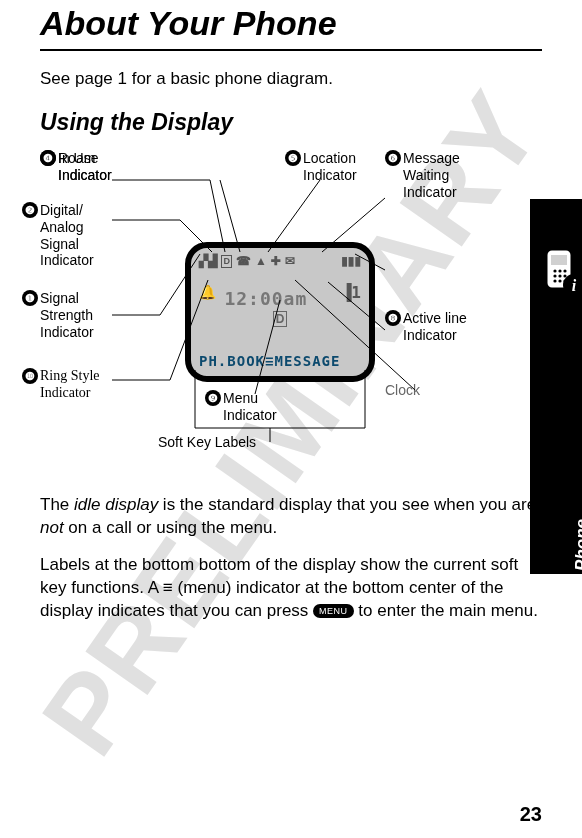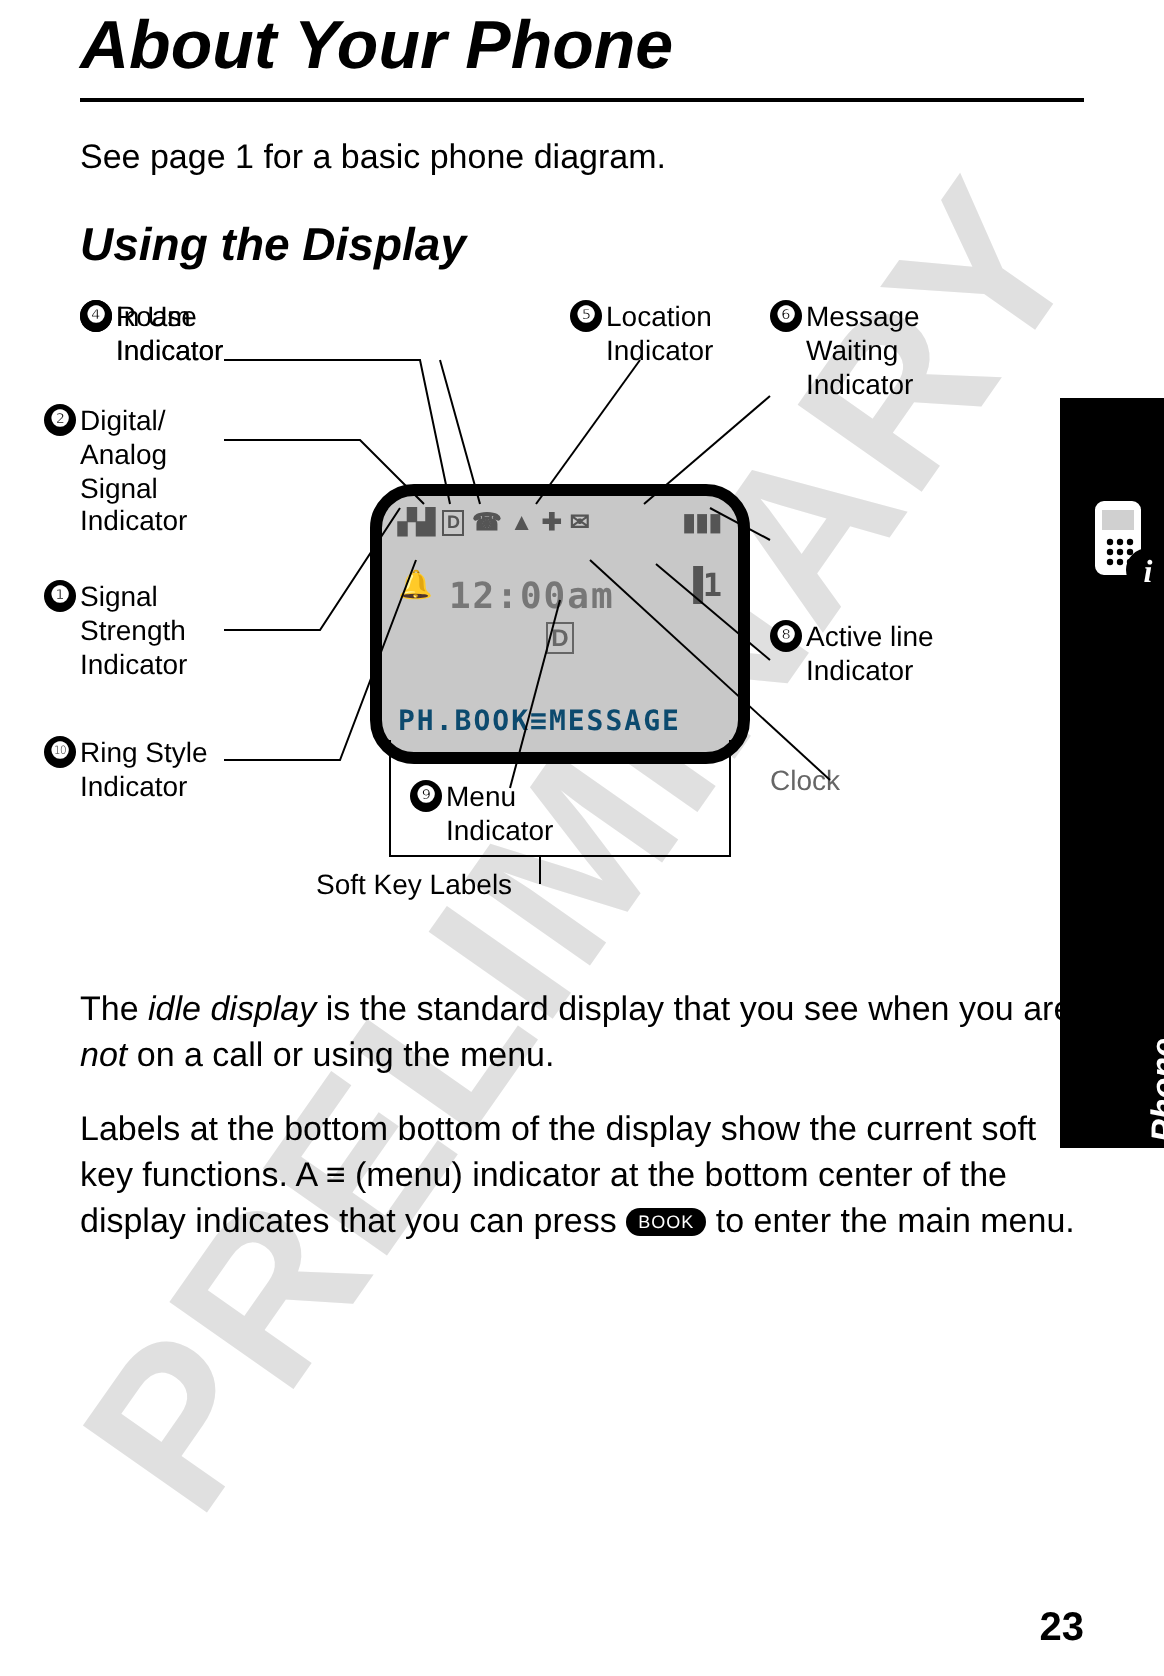--- a/index.html
+++ b/index.html
@@ -121,21 +121,21 @@
         <span class="num">❻</span><span class="lbl-text" style="width:80px;">Message Waiting Indicator</span>
       </div>
 
       <div class="lbl" style="left:-18px; top:140px; width:110px;">
         <span class="num">❶</span><span class="lbl-text" style="width:80px;">Signal Strength Indicator</span>
       </div>
       <div class="lbl" style="left:-18px; top:52px; width:110px;">
         <span class="num">❷</span><span class="lbl-text" style="width:80px; white-space:pre-line;">Digital/
 Analog Signal Indicator</span>
       </div>
-      <div class="lbl" style="left:-18px; top:218px; width:120px;">
+      <div class="lbl" style="left:-18px; top:218px; width:120px;font-family:Liberation Serif, serif;">
         <span class="num">❿</span><span class="lbl-text" style="width:80px;">Ring Style Indicator</span>
       </div>
 
       <div class="lbl" style="left:345px; top:160px; width:110px;">
         <span class="num">❽</span><span class="lbl-text" style="width:80px;">Active line Indicator</span>
       </div>
 
       <div class="lbl" style="left:165px; top:240px; width:110px;">
         <span class="num">❾</span><span class="lbl-text" style="width:70px;">Menu Indicator</span>
       </div>
@@ -168,18 +168,18 @@
           </div>
         </div>
       </div>
     </div>
 
     <p class="body-p">
       <span>The </span><i>idle display</i><span> is the standard display that you see when you are </span><i>not</i><span> on a call or using the menu.</span>
     </p>
 
     <p class="body-p">
-      <span>Labels at the bottom bottom of the display show the current soft key functions. A </span><span class="menu-glyph">≡</span><span> (menu) indicator at the bottom center of the display indicates that you can press </span><span class="menu-key">BOOK</span><span> to enter the main menu.</span>
+      <span>Labels at the bottom bottom of the display show the current soft key functions. A </span><span class="menu-glyph">≡</span><span> (menu) indicator at the bottom center of the display indicates that you can press </span><span class="menu-key">MENU</span><span> to enter the main menu.</span>
     </p>
   </div>
 
   <div class="page-num">23</div>
 </div>
 
 </body></html>

